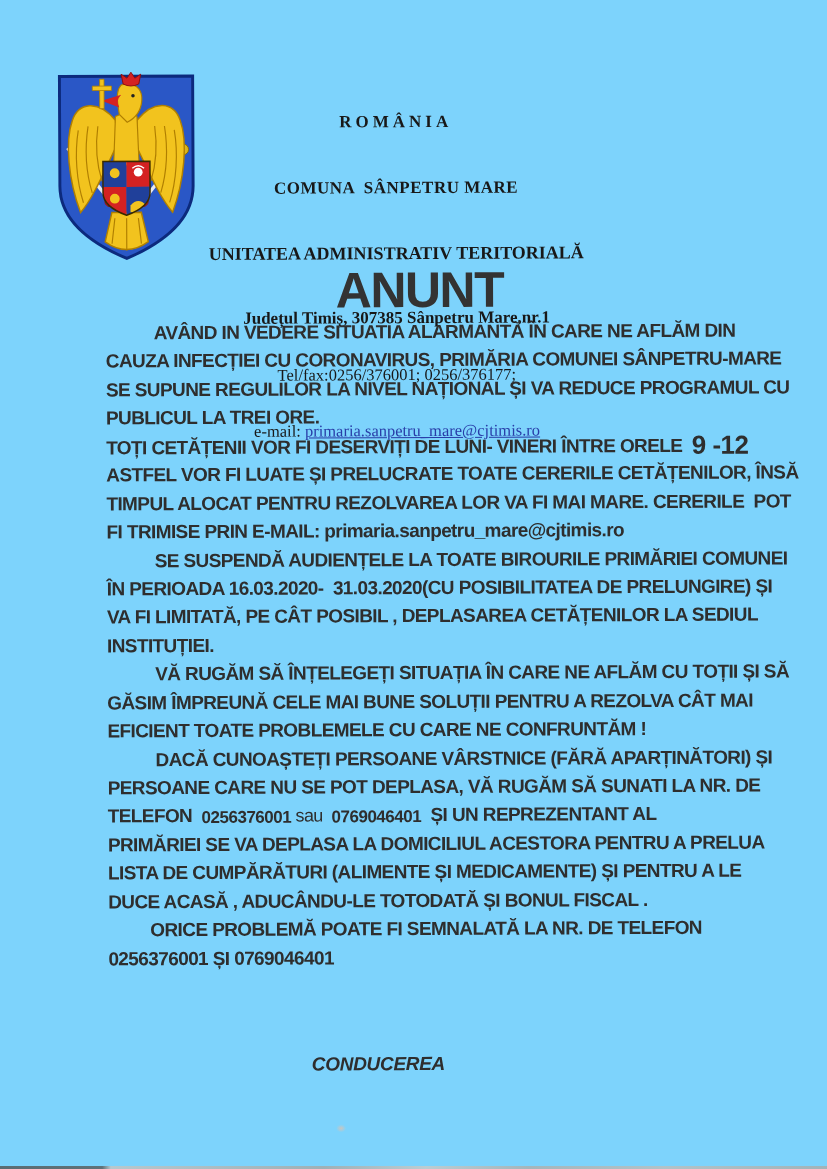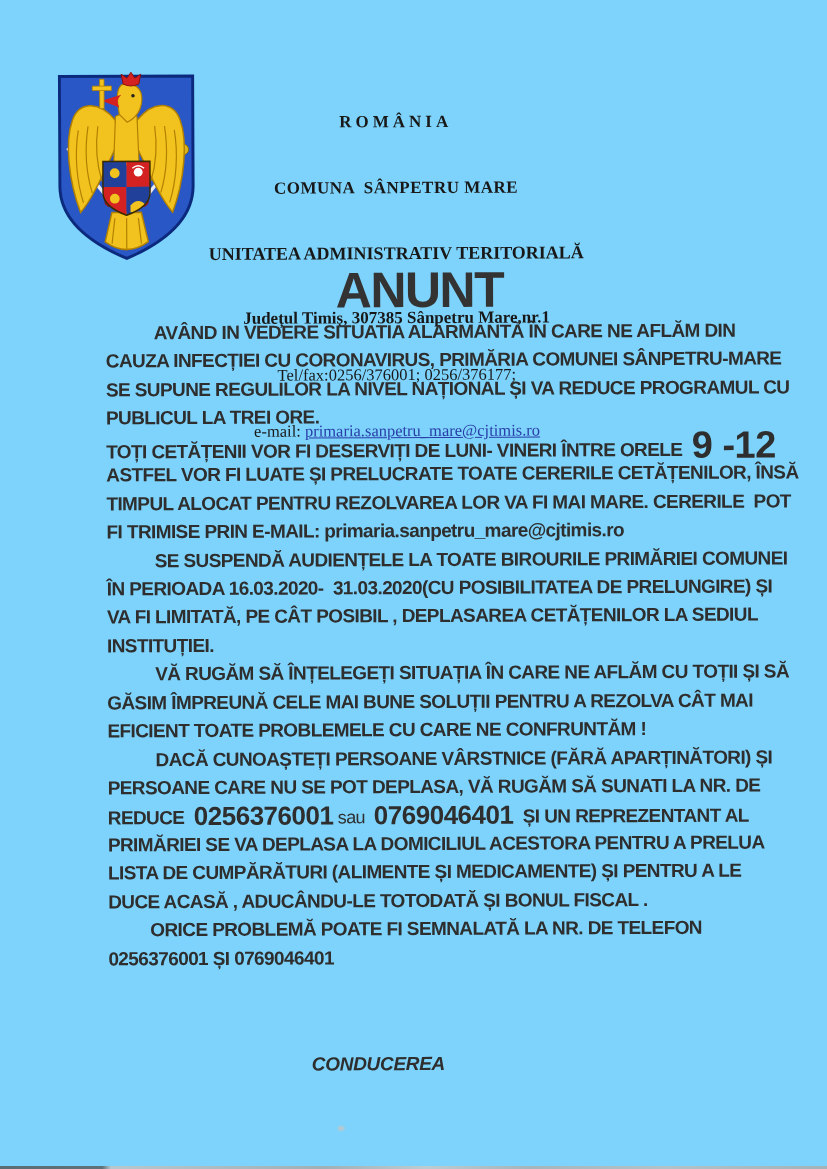--- a/index.html
+++ b/index.html
@@ -30,22 +30,22 @@
   }
 
   
   .doc-body{position:absolute;left:107px;top:318px;width:700px;}
   .bl{
     height:28.45px;line-height:28.45px;white-space:pre;
     font-size:19px;font-weight:700;letter-spacing:-0.6px;color:#2e2e2e;
   }
   .ind{padding-left:48px;}
   .ind-sm{padding-left:42px;}
-  .big{font-size:38px;letter-spacing:-0.5px;vertical-align:-2px;line-height:28.45px;}
-  .num{font-size:26px;letter-spacing:-0.5px;vertical-align:-1px;line-height:28.45px;}
+  .big{font-size:26px;letter-spacing:-0.5px;vertical-align:-2px;line-height:28.45px;}
+  .num{font-size:17px;letter-spacing:-0.5px;vertical-align:-1px;line-height:28.45px;}
   .sau{font-size:18px;font-weight:400;}
 
   
   .signature{
     position:absolute;left:310px;top:1052px;
     font-size:19px;line-height:24px;font-weight:700;letter-spacing:-0.3px;color:#2e2e2e;font-style:italic;
   }
 
   
   .scan-edge{
@@ -139,21 +139,21 @@
       <div class="bl">ÎN PERIOADA 16.03.2020-  31.03.2020(CU POSIBILITATEA DE PRELUNGIRE) ȘI</div>
       <div class="bl">VA FI LIMITATĂ, PE CÂT POSIBIL , DEPLASAREA CETĂȚENILOR LA SEDIUL</div>
       <div class="bl">INSTITUȚIEI.</div>
 
       <div class="bl ind">VĂ RUGĂM SĂ ÎNȚELEGEȚI SITUAȚIA ÎN CARE NE AFLĂM CU TOȚII ȘI SĂ</div>
       <div class="bl">GĂSIM ÎMPREUNĂ CELE MAI BUNE SOLUȚII PENTRU A REZOLVA CÂT MAI</div>
       <div class="bl">EFICIENT TOATE PROBLEMELE CU CARE NE CONFRUNTĂM !</div>
 
       <div class="bl ind">DACĂ CUNOAȘTEȚI PERSOANE VÂRSTNICE (FĂRĂ APARȚINĂTORI) ȘI</div>
       <div class="bl">PERSOANE CARE NU SE POT DEPLASA, VĂ RUGĂM SĂ SUNATI LA NR. DE</div>
-      <div class="bl"><span>REDUCE  </span><span class="num">0256376001</span><span class="sau"> sau  </span><span class="num">0769046401</span><span>  ȘI UN REPREZENTANT AL</span></div>
+      <div class="bl"><span>TELEFON  </span><span class="num">0256376001</span><span class="sau"> sau  </span><span class="num">0769046401</span><span>  ȘI UN REPREZENTANT AL</span></div>
       <div class="bl">PRIMĂRIEI SE VA DEPLASA LA DOMICILIUL ACESTORA PENTRU A PRELUA</div>
       <div class="bl">LISTA DE CUMPĂRĂTURI (ALIMENTE ȘI MEDICAMENTE) ȘI PENTRU A LE</div>
       <div class="bl">DUCE ACASĂ , ADUCÂNDU-LE TOTODATĂ ȘI BONUL FISCAL .</div>
 
       <div class="bl ind-sm">ORICE PROBLEMĂ POATE FI SEMNALATĂ LA NR. DE TELEFON</div>
       <div class="bl">0256376001 ȘI 0769046401</div>
     </div>
 
     <div class="signature">CONDUCEREA</div>
 

